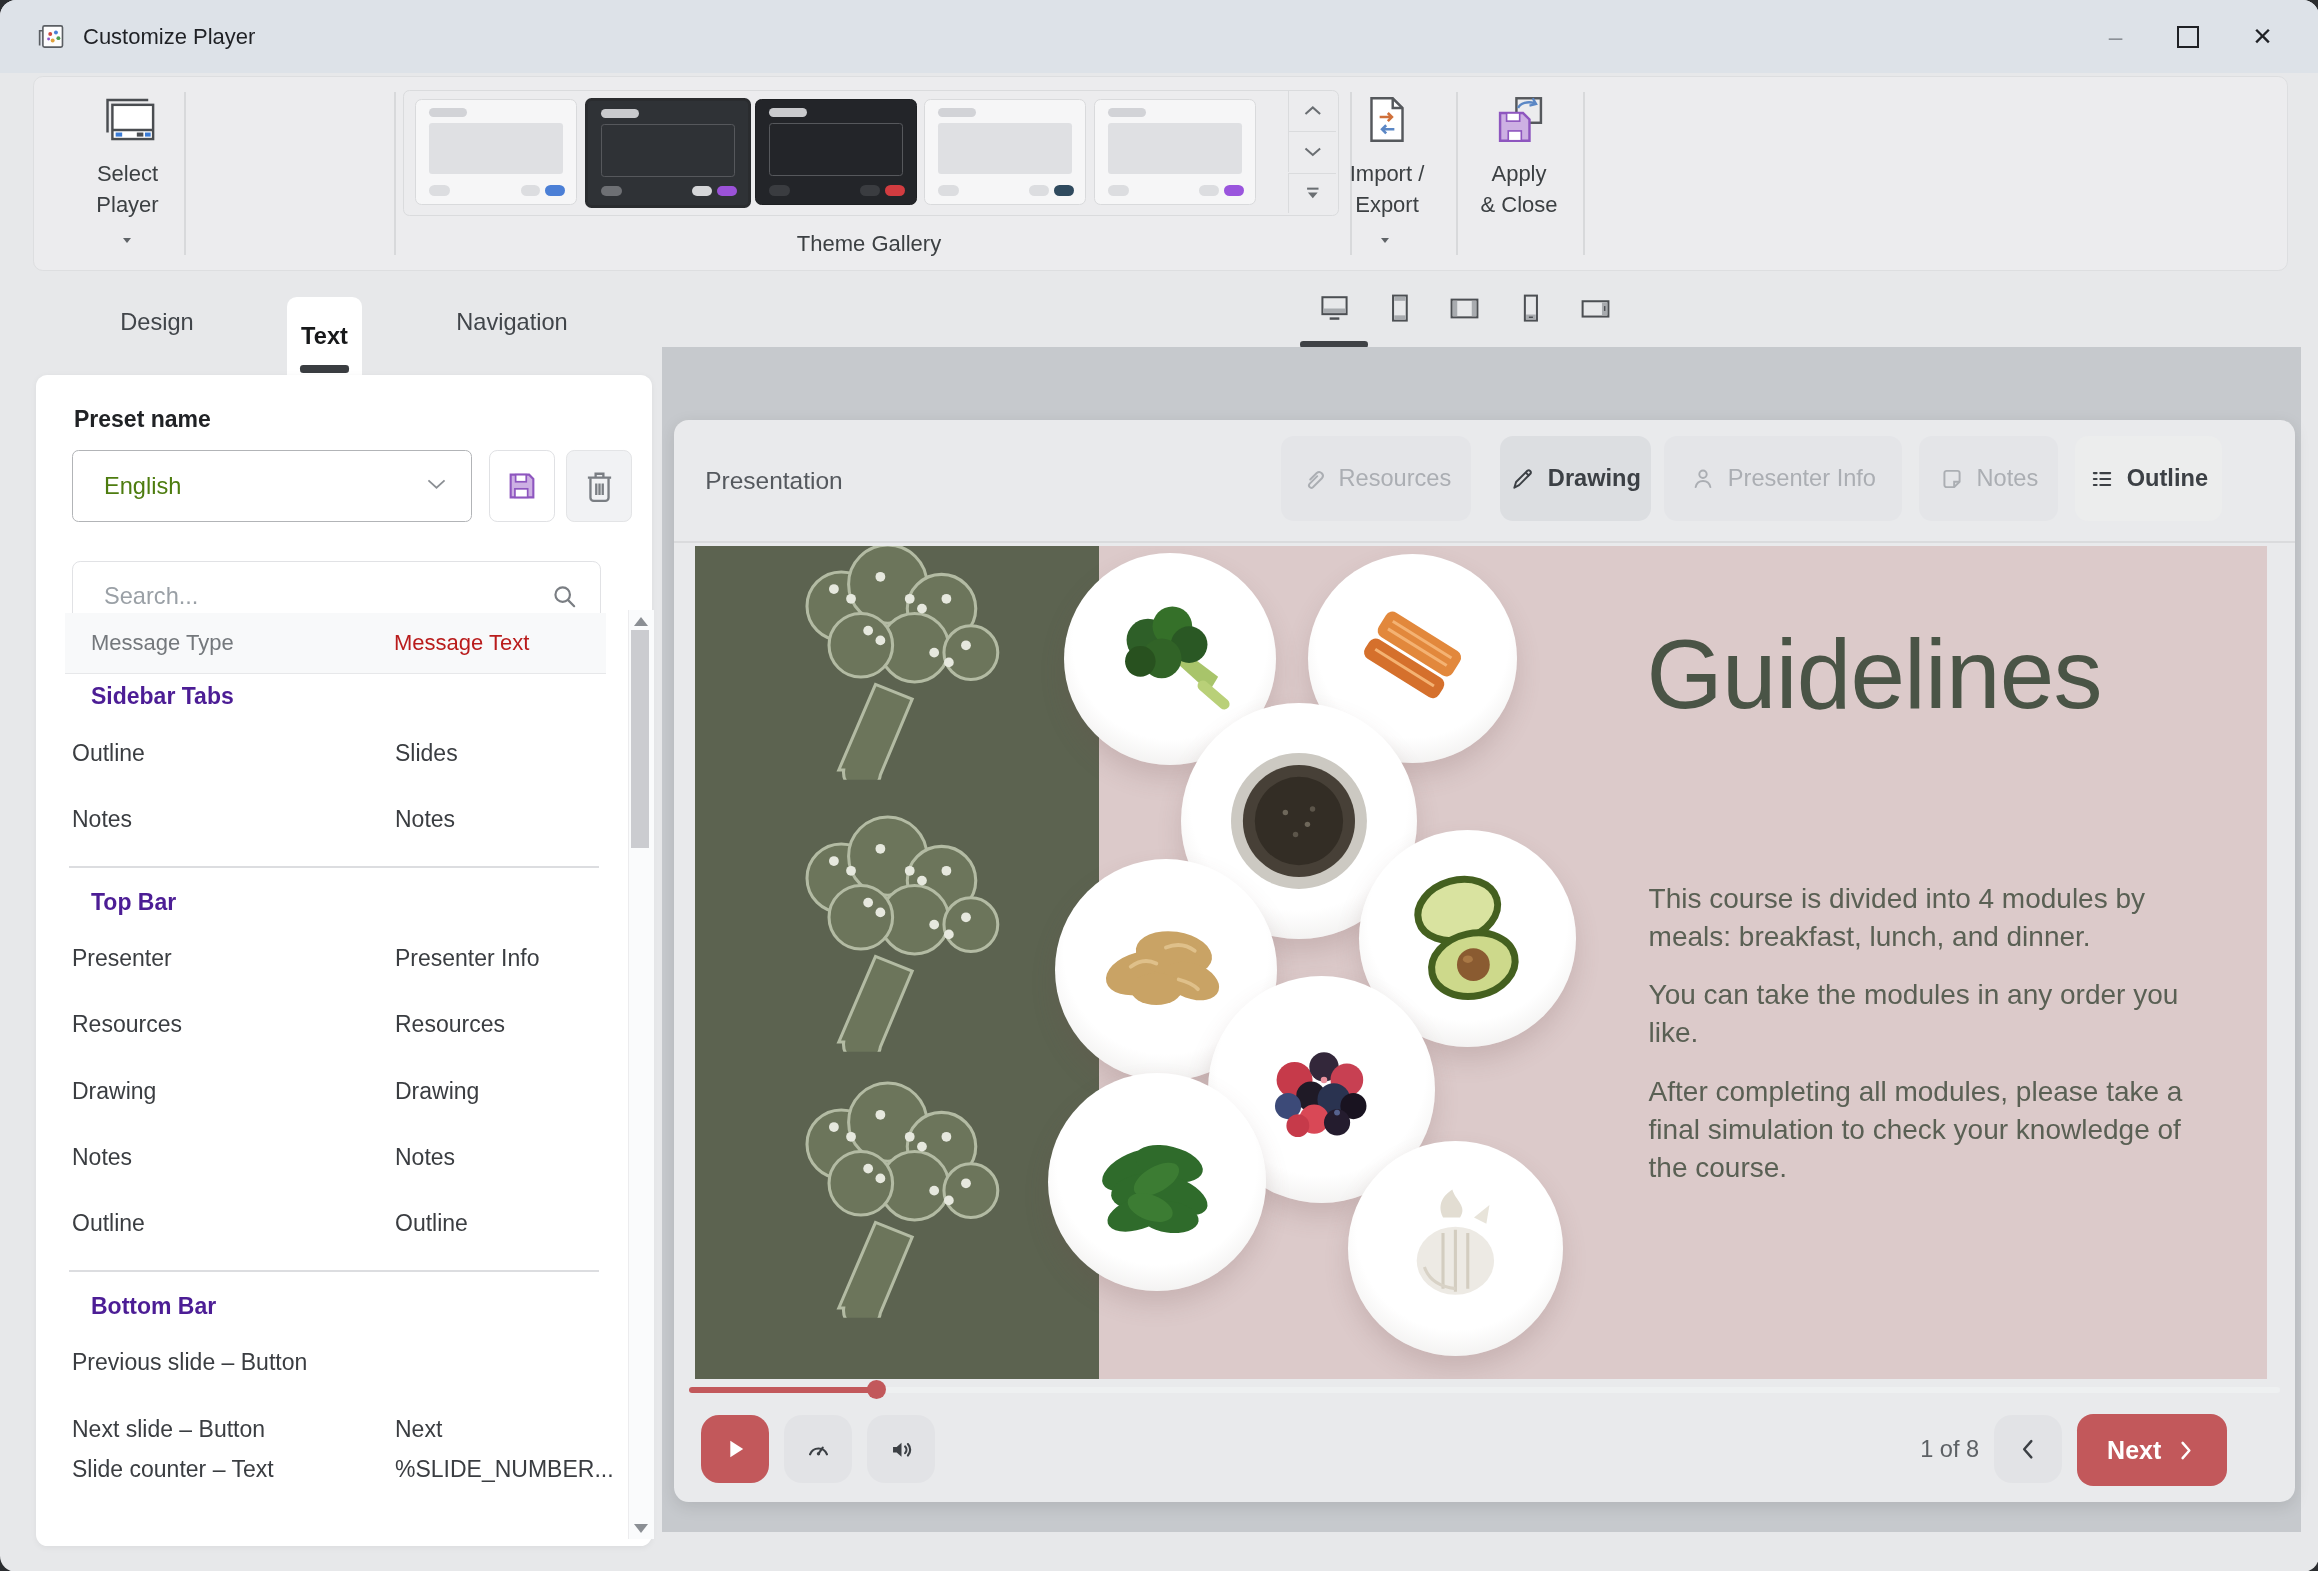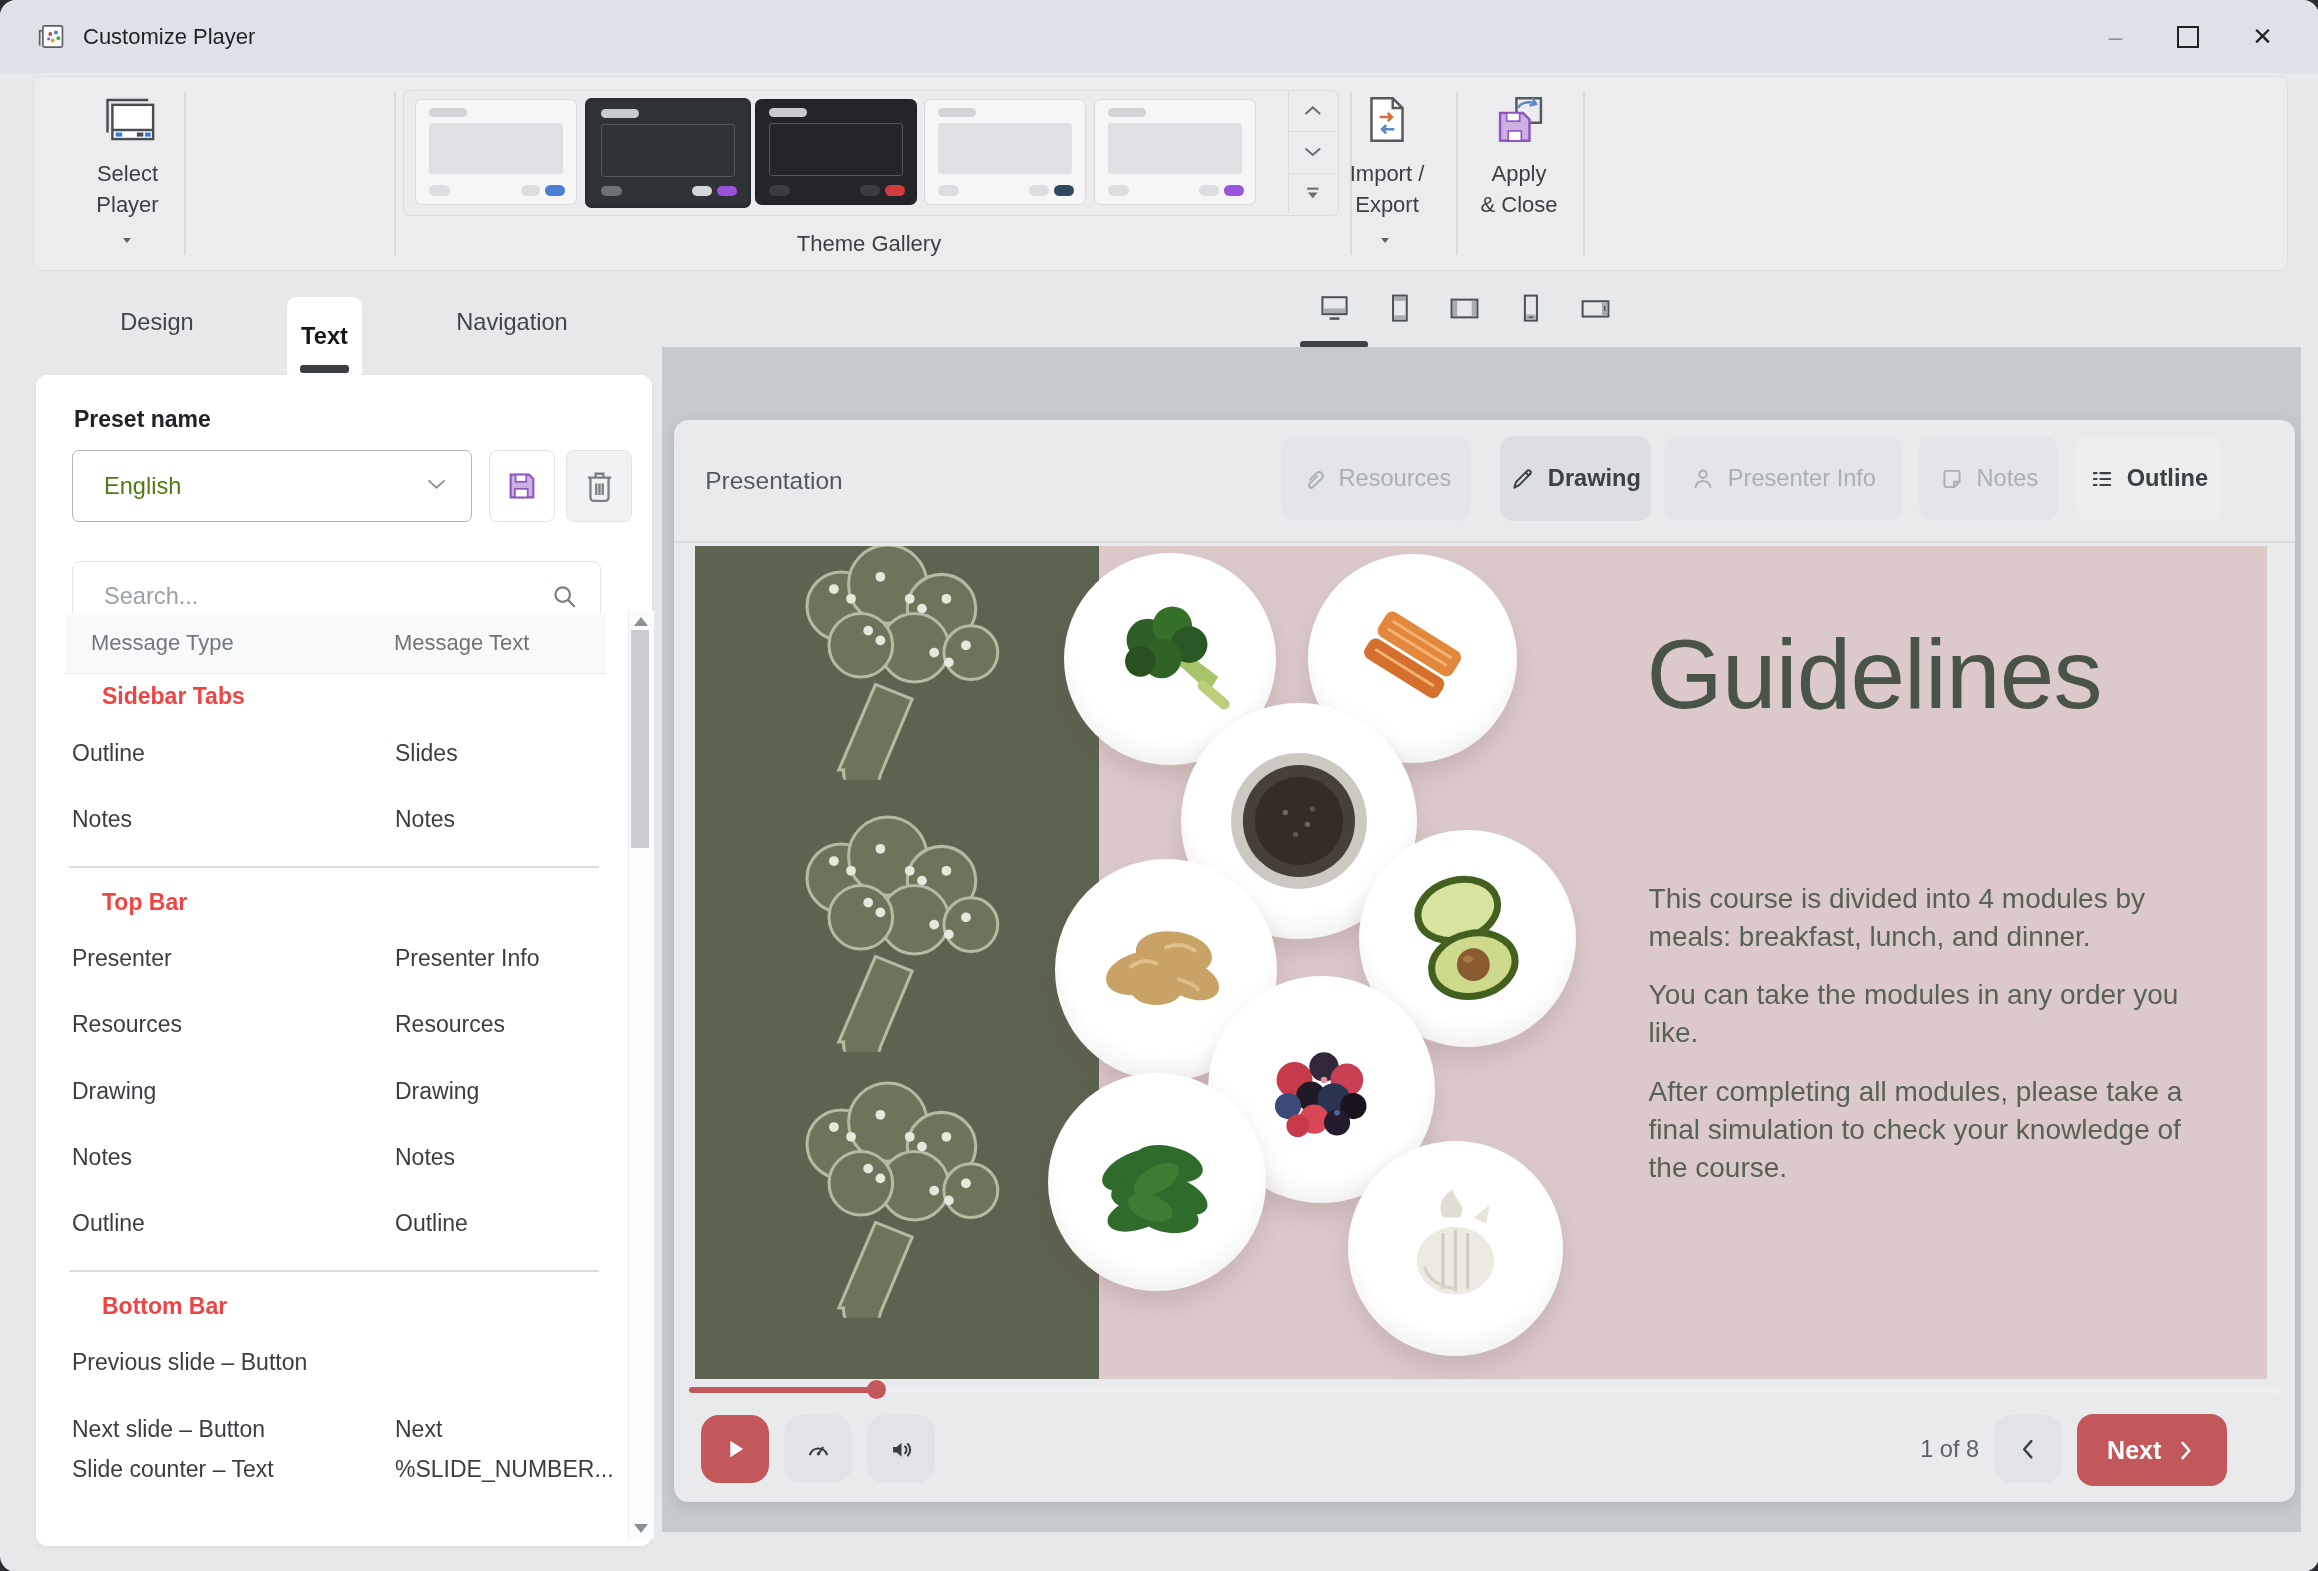--- a/index.html
+++ b/index.html
@@ -46,24 +46,24 @@
   #combo .val{margin-left:31px;font-size:23.6px;color:#4d7c0f;}
   #combo .chev{position:absolute;right:24.5px;}
   .sqbtn{position:absolute;top:75px;width:64px;height:70px;border-radius:8.2px;display:flex;align-items:center;justify-content:center;background:#fff;border:1.6px solid #e0e1e4;}
   #search{position:absolute;left:36px;top:186px;width:527px;height:70px;border:1.6px solid #e1e2e5;border-radius:8.2px;background:#fff;}
   #search input{position:absolute;left:29px;top:0;width:424px;height:67px;border:0;outline:none;font-size:23.6px;color:#3c4043;font-family:"Liberation Sans",sans-serif;background:transparent;}
   #search input::placeholder{color:#9aa0a6;}
   #search .mag{position:absolute;right:21px;top:19.6px;}
   
   #thead{position:absolute;left:29px;top:238px;width:541px;height:60px;background:#f8f9fa;border-bottom:1.6px solid #e7e8ea;display:flex;align-items:center;}
   #thead .h1{margin-left:26px;font-size:22px;color:#74787c;}
-  #thead .h2{position:absolute;left:329px;font-size:22px;color:#737373;}
+  #thead .h2{position:absolute;left:329px;font-size:22px;color:#b91c1c;}
   .trow{position:absolute;left:36px;width:528px;height:33px;line-height:33px;font-size:23px;color:#3a3d41;}
   .trow .c2{position:absolute;left:323px;}
-  .tsec{position:absolute;left:66px;height:33px;line-height:33px;font-size:23px;font-weight:700;color:#ef4444;}
+  .tsec{position:absolute;left:55px;height:33px;line-height:33px;font-size:23px;font-weight:700;color:#4c1d95;}
   .tdiv{position:absolute;left:33px;width:530px;height:1.6px;background:#dcdde0;}
   
   #sbar{position:absolute;left:592px;top:235px;width:24.5px;height:929px;background:#fafbfc;border-left:1.6px solid #ececee;}
   #sbar .thumb{position:absolute;left:2.4px;top:19.6px;width:18px;height:218px;background:#cbccd0;}
   .sarrow{position:absolute;left:4.9px;width:0;height:0;border-left:7.3px solid transparent;border-right:7.3px solid transparent;}
   
   #canvas{position:absolute;left:662px;top:347px;width:1639px;height:1185px;background:#c6c9cd;}
   .devicon{position:absolute;top:290px;width:36px;height:36px;display:flex;align-items:center;justify-content:center;}
   #devunderline{position:absolute;left:1300px;top:341px;width:68px;height:7.3px;border-radius:3.3px;background:#3f4246;}
   

